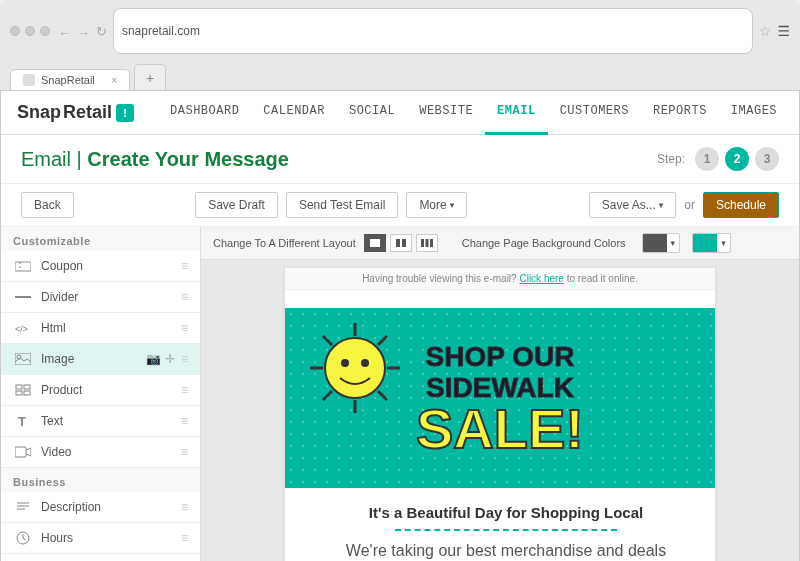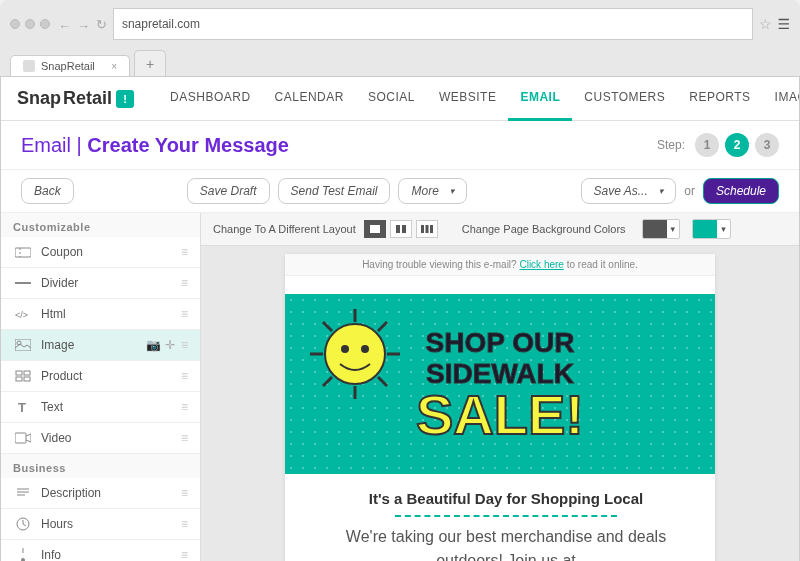--- a/index.html
+++ b/index.html
@@ -21,21 +21,21 @@
     }
     .browser-tab {
       background: #fff; border-radius: 5px 5px 0 0; padding: 4px 12px;
       font-size: 11px; color: #555; display: flex; align-items: center; gap: 6px;
       border: 1px solid #ccc; border-bottom: none; min-width: 120px;
     }
     .browser-tab-close { color: #999; font-size: 10px; cursor: pointer; margin-left: auto; }
     .browser-tab-icon { width: 12px; height: 12px; background: #ddd; border-radius: 2px; }
     .address-bar-row {
       display: flex; align-items: center; gap: 6px; background: #fff;
-      border: 1px solid #ccc; border-radius: 0; padding: 8px 8px;
+      border: 1px solid #ccc; border-radius: 8px; padding: 15px 8px;
       margin-bottom: 0;
     }
     .nav-btn { color: #aaa; font-size: 13px; cursor: pointer; }
     .address-input {
       flex: 1; border: none; outline: none; font-size: 12px; color: #555; background: transparent;
     }
     .star-icon { color: #aaa; font-size: 14px; }
     .menu-icon { color: #555; font-size: 14px; cursor: pointer; }
 
     
@@ -60,61 +60,62 @@
       color: white; font-size: 11px; font-weight: bold; margin-left: 2px;
     }
     .nav-links {
       display: flex; gap: 0; align-items: center; flex: 1;
     }
     .nav-link {
       padding: 0 12px; height: 44px; display: flex; align-items: center;
       font-size: 12px; color: #555; cursor: pointer; text-decoration: none;
       font-weight: 500; letter-spacing: 0.5px;
       border-bottom: 3px solid transparent;
+      font-family: Liberation Mono, monospace;
     }
     .nav-link.active {
       color: #00b8a0; border-bottom: 3px solid #00b8a0; font-weight: bold;
     }
 
     
     .page-content {
       display: flex; flex-direction: column; height: calc(100% - 44px);
     }
 
     
     .page-header {
       display: flex; align-items: center; justify-content: space-between;
       padding: 12px 20px; border-bottom: 1px solid #eee;
     }
-    .page-title { font-size: 20px; color: #6d28d9; font-weight: normal; text-align: center; }
+    .page-title { font-size: 20px; color: #15803d; font-weight: normal; text-align: center; }
     .page-title strong { font-weight: bold; }
     .step-indicators { display: flex; align-items: center; gap: 6px; }
     .step-label { font-size: 12px; color: #888; margin-right: 4px; }
     .step-circle {
       width: 24px; height: 24px; border-radius: 50%; display: flex;
       align-items: center; justify-content: center; font-size: 12px;
       font-weight: bold; cursor: pointer;
     }
     .step-inactive { background: #ddd; color: #888; }
     .step-active { background: #00b8a0; color: #fff; }
     .step-upcoming { background: #ddd; color: #888; }
 
     
     .toolbar {
       display: flex; align-items: center; padding: 8px 20px; border-bottom: 1px solid #eee;
       gap: 8px;
     }
     .btn {
       padding: 5px 12px; font-size: 12px; border: 1px solid #ccc;
-      background: #f5f5f5; color: #555; cursor: pointer; border-radius: 8px; font-style: italic;
-    }
-    .btn-teal { background: #4c1d95; color: #fff; border-color: #00a090; }
+      background: #f5f5f5; color: #555; cursor: pointer; border-radius: 2px;
+    }
+    .btn-teal { background: #a16207; color: #fff; border-color: #00a090; }
     .btn-outline { background: #fff; border: 1px solid #ccc; }
     .toolbar-spacer { flex: 1; }
-    .btn-dropdown { display: flex; align-items: center; gap: 11px; }
+    .btn-dropdown { display: flex; align-items: center; gap: 3px; }
     .dropdown-arrow { font-size: 9px; }
     .toolbar-or { font-size: 12px; color: #888; }
 
     
     .main-layout {
       display: flex; flex: 1; overflow: hidden;
     }
 
     
     .sidebar {

